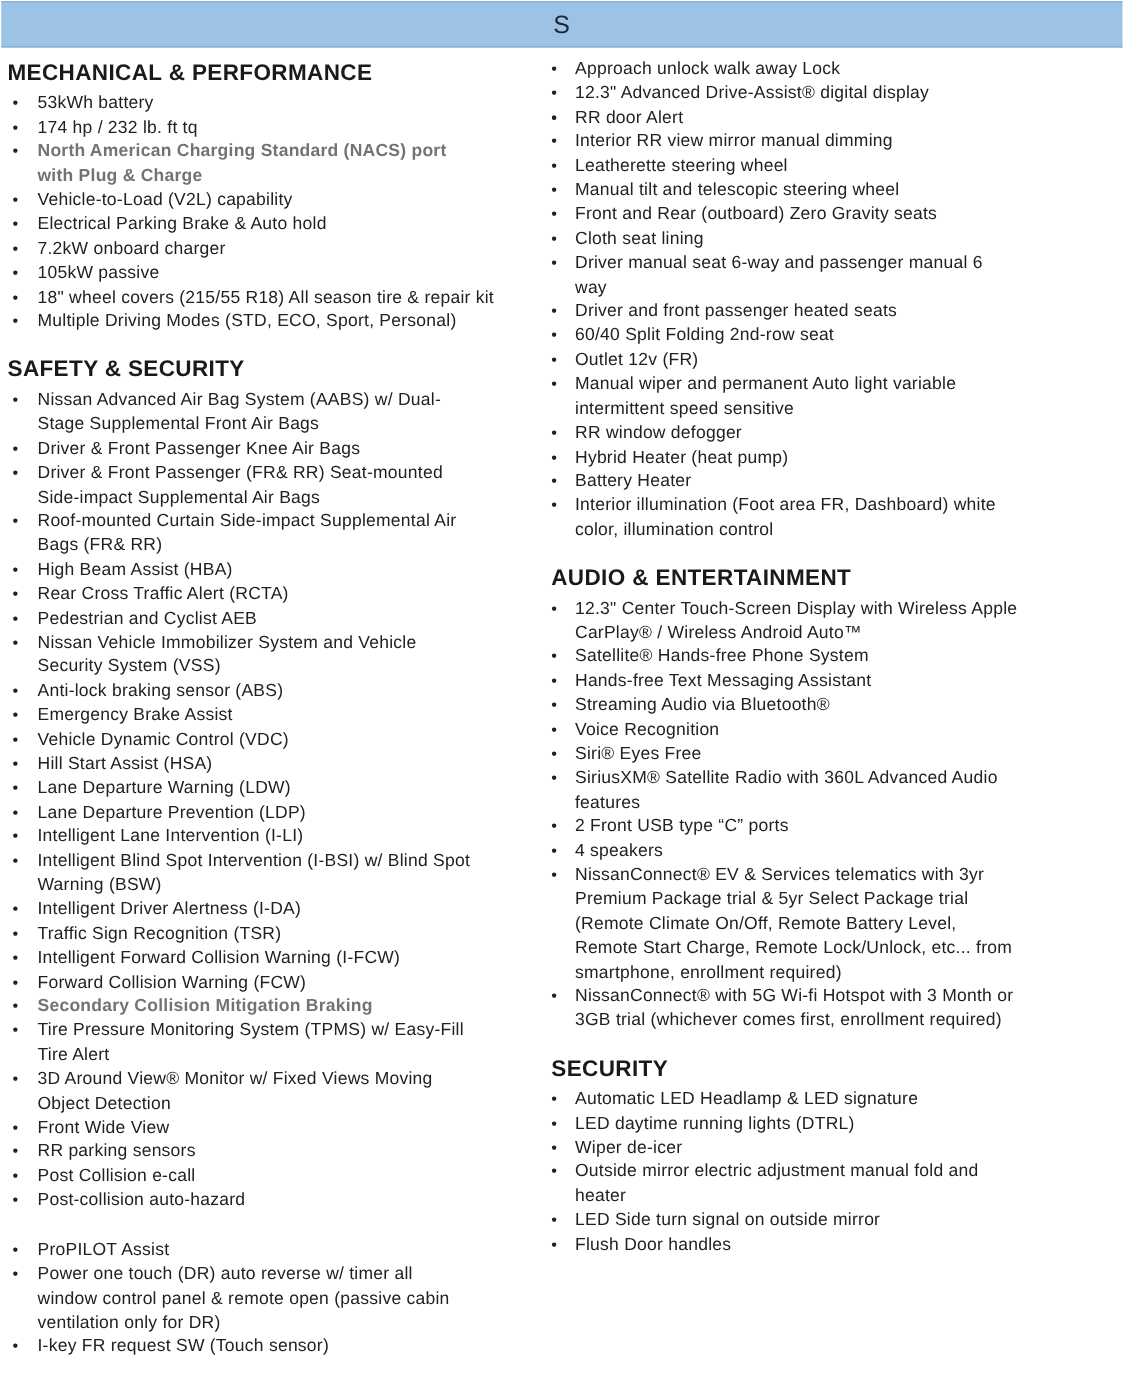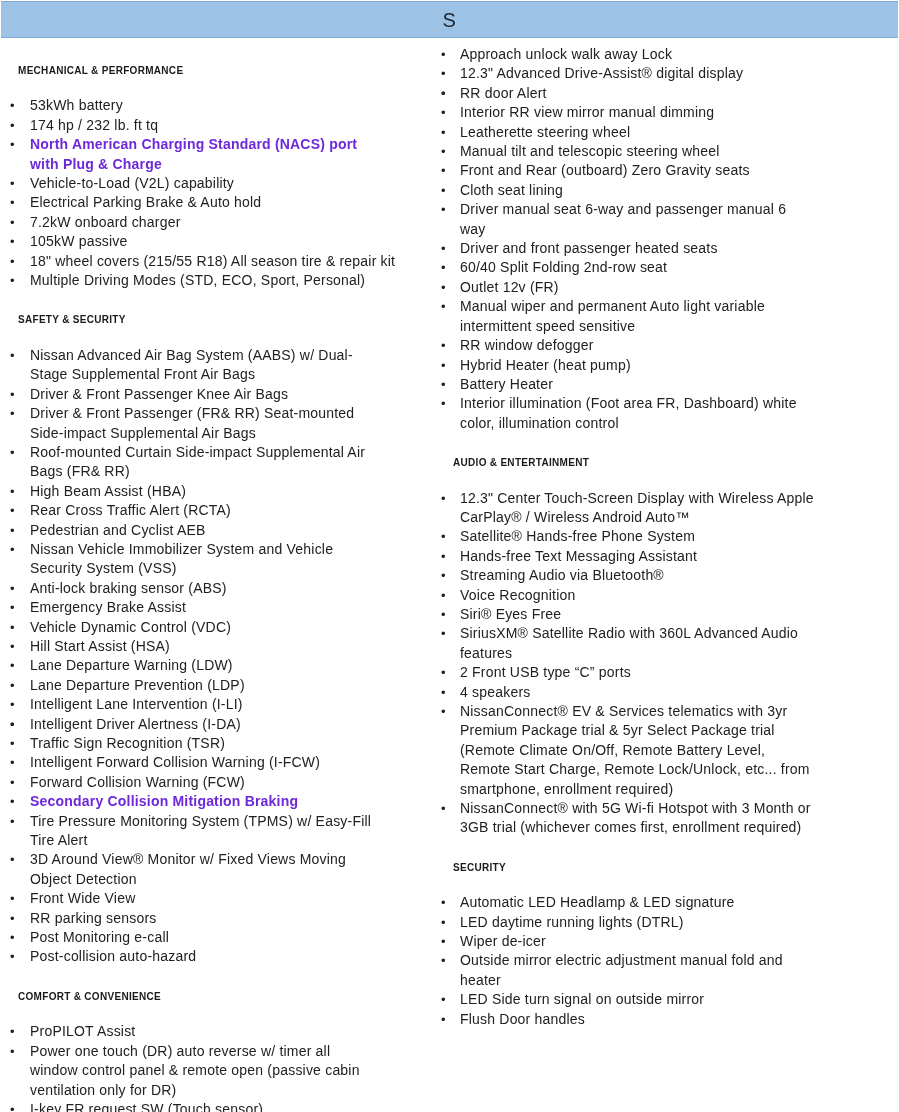--- a/index.html
+++ b/index.html
@@ -24,37 +24,37 @@
   }
   .col{
     position:absolute;top:45px;
     font-size:14px;line-height:19.4px;letter-spacing:0.2px;
   }
   .col-left{left:2px;width:434px;}
   .col-right{left:437px;width:461px;}
   .section{margin:0;}
   .section + .section{margin-top:20px;}
   .sec-title{
-    margin:16px;padding:0;
-    font-size:10px;line-height:19.4px;
+    margin:4px;padding:0;
+    font-size:18px;line-height:19.4px;
     font-weight:bold;color:#1a1a1a;
     letter-spacing:0.3px;
   }
   .item{
     position:relative;
     padding-left:28px;
     white-space:pre-line;
   }
   .col-right .item{padding-left:23px;}
   .bullet{
     position:absolute;left:8px;top:0;
     font-size:13px;line-height:19.4px;color:#212121;
   }
   .col-right .bullet{left:4px;}
-  .item.bold .item-text{font-weight:bold;color:#6d28d9;}
+  .item.bold .item-text{font-weight:bold;color:#737373;}
 </style>
 </head>
 <body>
 
 <div class="page" style="background: rgb(255, 255, 255); color: rgb(33, 33, 33);">
   <div class="topbar" style="background: rgb(156, 194, 229); border-bottom-color: rgb(127, 169, 212); border-top-color: rgb(127, 169, 212);">
     <span class="trim-label">S</span>
   </div>
   <div class="col col-left">
       <section class="section">
@@ -84,37 +84,37 @@
         <div class="item"><span class="bullet">•</span><span class="item-text">Pedestrian and Cyclist AEB</span></div>
         <div class="item"><span class="bullet">•</span><span class="item-text">Nissan Vehicle Immobilizer System and Vehicle
 Security System (VSS)</span></div>
         <div class="item"><span class="bullet">•</span><span class="item-text">Anti-lock braking sensor (ABS)</span></div>
         <div class="item"><span class="bullet">•</span><span class="item-text">Emergency Brake Assist</span></div>
         <div class="item"><span class="bullet">•</span><span class="item-text">Vehicle Dynamic Control (VDC)</span></div>
         <div class="item"><span class="bullet">•</span><span class="item-text">Hill Start Assist (HSA)</span></div>
         <div class="item"><span class="bullet">•</span><span class="item-text">Lane Departure Warning (LDW)</span></div>
         <div class="item"><span class="bullet">•</span><span class="item-text">Lane Departure Prevention (LDP)</span></div>
         <div class="item"><span class="bullet">•</span><span class="item-text">Intelligent Lane Intervention (I-LI)</span></div>
-        <div class="item"><span class="bullet">•</span></div>
+        <div class="item"><span class="bullet">•</span><span class="item-text">Intelligent Blind Spot Intervention (I-BSI) w/ Blind Spot
+Warning (BSW)</span></div>
         <div class="item"><span class="bullet">•</span><span class="item-text">Intelligent Driver Alertness (I-DA)</span></div>
         <div class="item"><span class="bullet">•</span><span class="item-text">Traffic Sign Recognition (TSR)</span></div>
         <div class="item"><span class="bullet">•</span><span class="item-text">Intelligent Forward Collision Warning (I-FCW)</span></div>
         <div class="item"><span class="bullet">•</span><span class="item-text">Forward Collision Warning (FCW)</span></div>
         <div class="item bold"><span class="bullet">•</span><span class="item-text">Secondary Collision Mitigation Braking</span></div>
         <div class="item"><span class="bullet">•</span><span class="item-text">Tire Pressure Monitoring System (TPMS)  w/ Easy-Fill
 Tire Alert</span></div>
         <div class="item"><span class="bullet">•</span><span class="item-text">3D Around View® Monitor w/ Fixed Views Moving
 Object Detection</span></div>
         <div class="item"><span class="bullet">•</span><span class="item-text">Front Wide View</span></div>
         <div class="item"><span class="bullet">•</span><span class="item-text">RR parking sensors</span></div>
-        <div class="item"><span class="bullet">•</span><span class="item-text">Post Monitoring e-call</span></div>
+        <div class="item"><span class="bullet">•</span><span class="item-text">Post Collision e-call</span></div>
         <div class="item"><span class="bullet">•</span><span class="item-text">Post-collision auto-hazard</span></div>
       </section>
       <section class="section">
-        <h2 class="sec-title">COMFORT &amp; CONVENIENCE</h2>
         <div class="item"><span class="bullet">•</span><span class="item-text">ProPILOT Assist</span></div>
         <div class="item"><span class="bullet">•</span><span class="item-text">Power one touch (DR) auto reverse w/ timer all
 window control panel  &amp; remote open (passive cabin
 ventilation only for DR)</span></div>
         <div class="item"><span class="bullet">•</span><span class="item-text">I-key FR request SW (Touch sensor)</span></div>
       </section>
     </div>
   <div class="col col-right">
       <section class="section">
         <div class="item"><span class="bullet">•</span><span class="item-text">Approach unlock walk away Lock</span></div>

